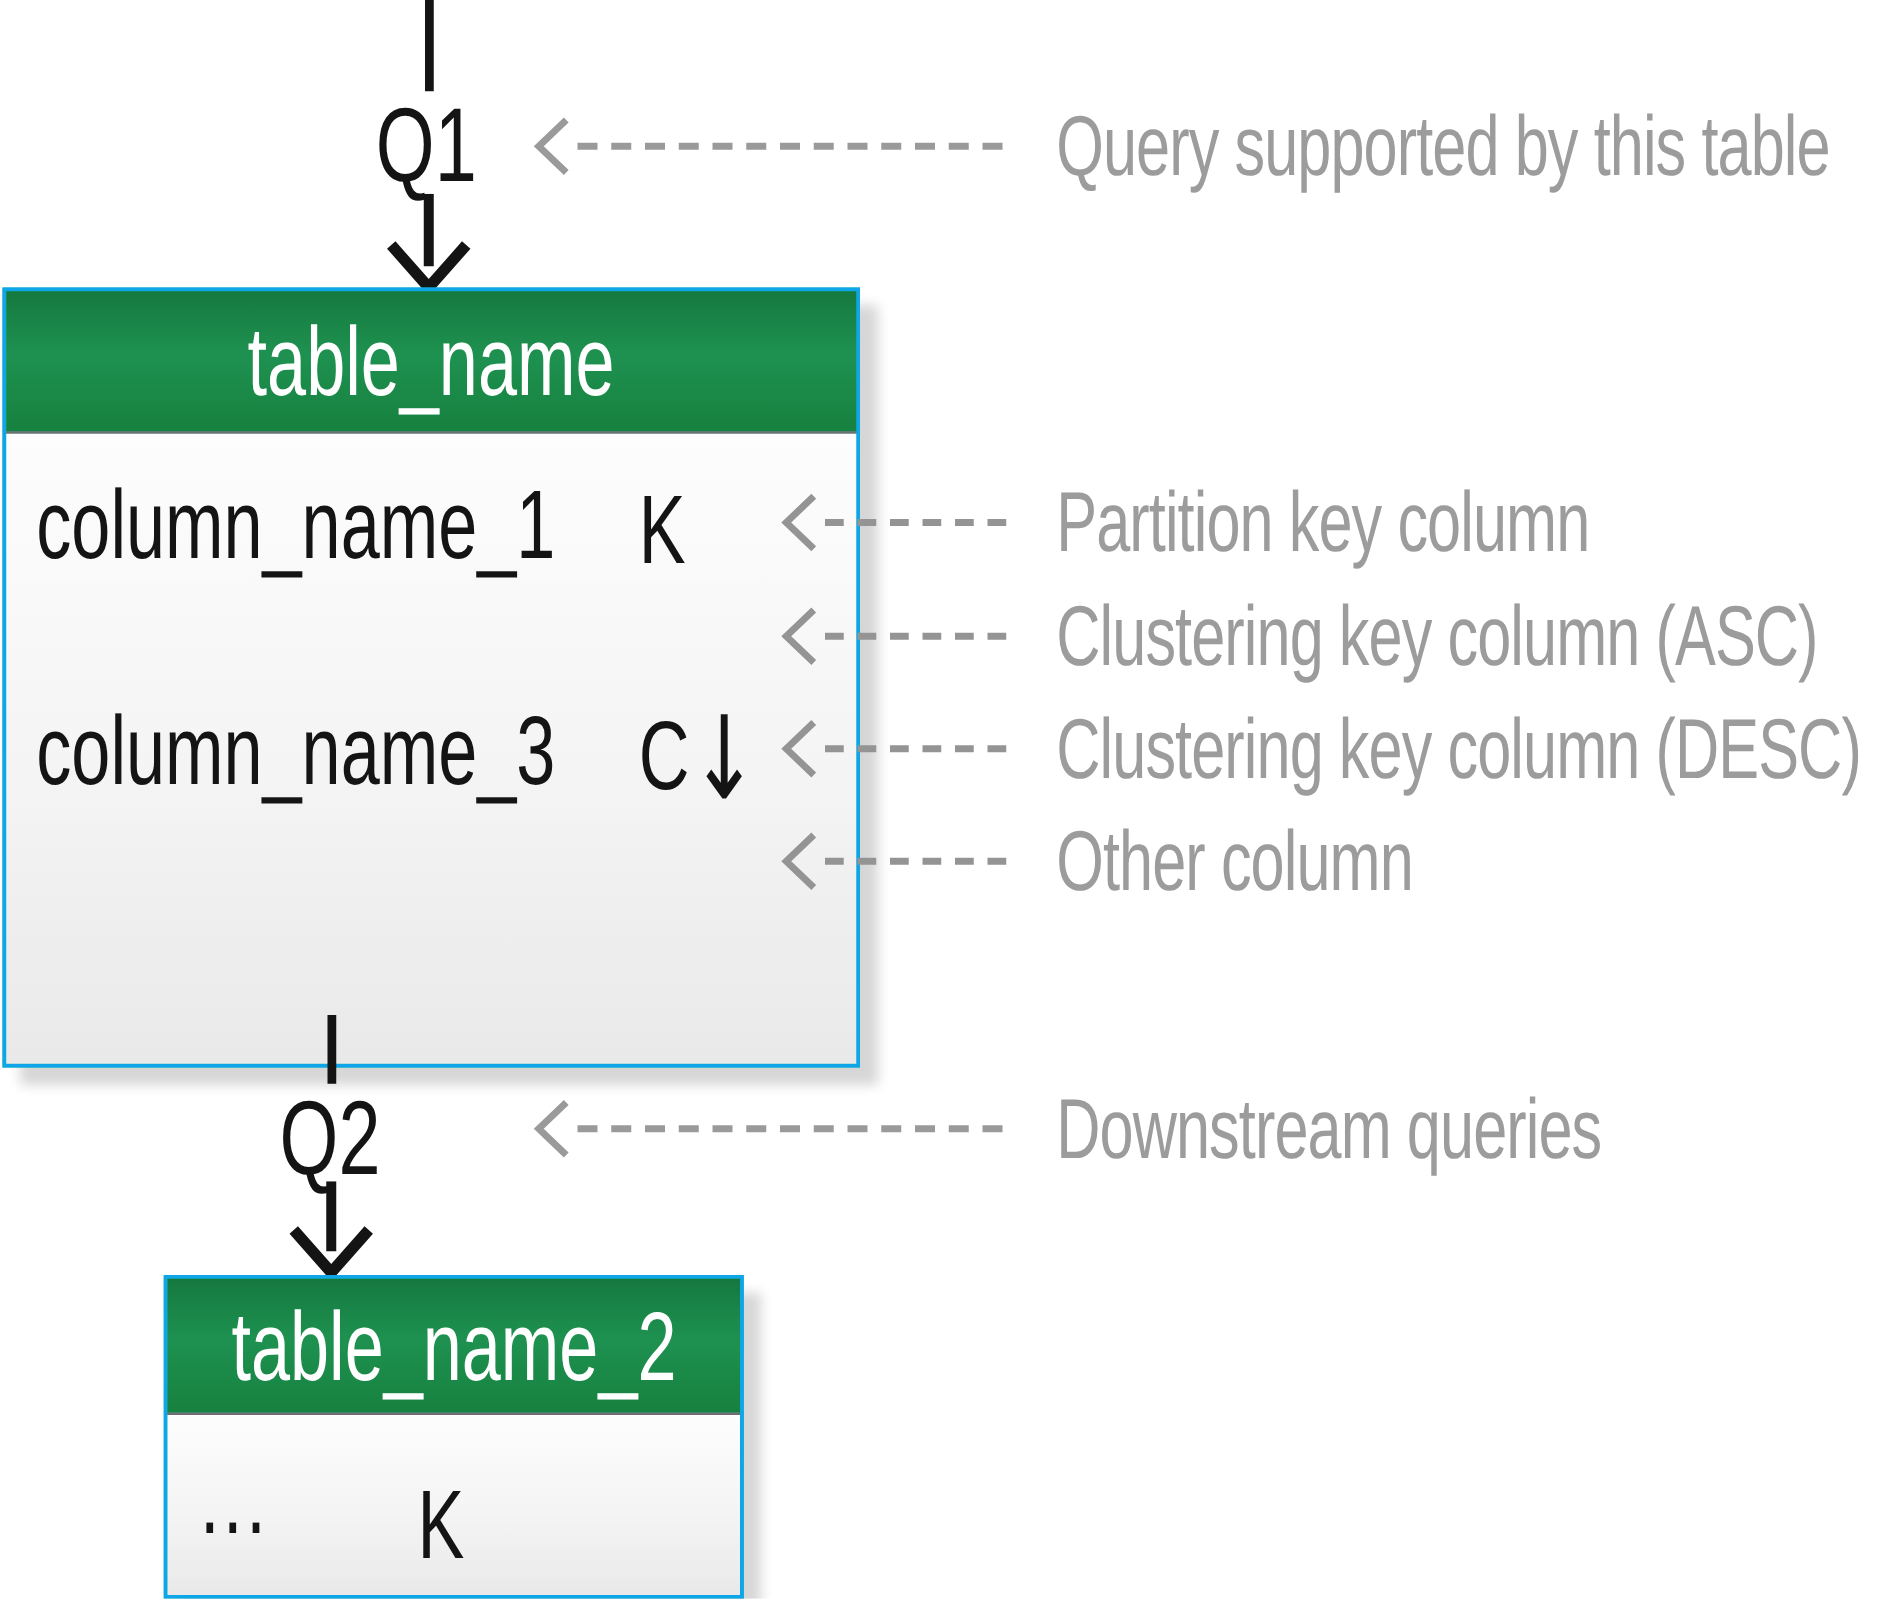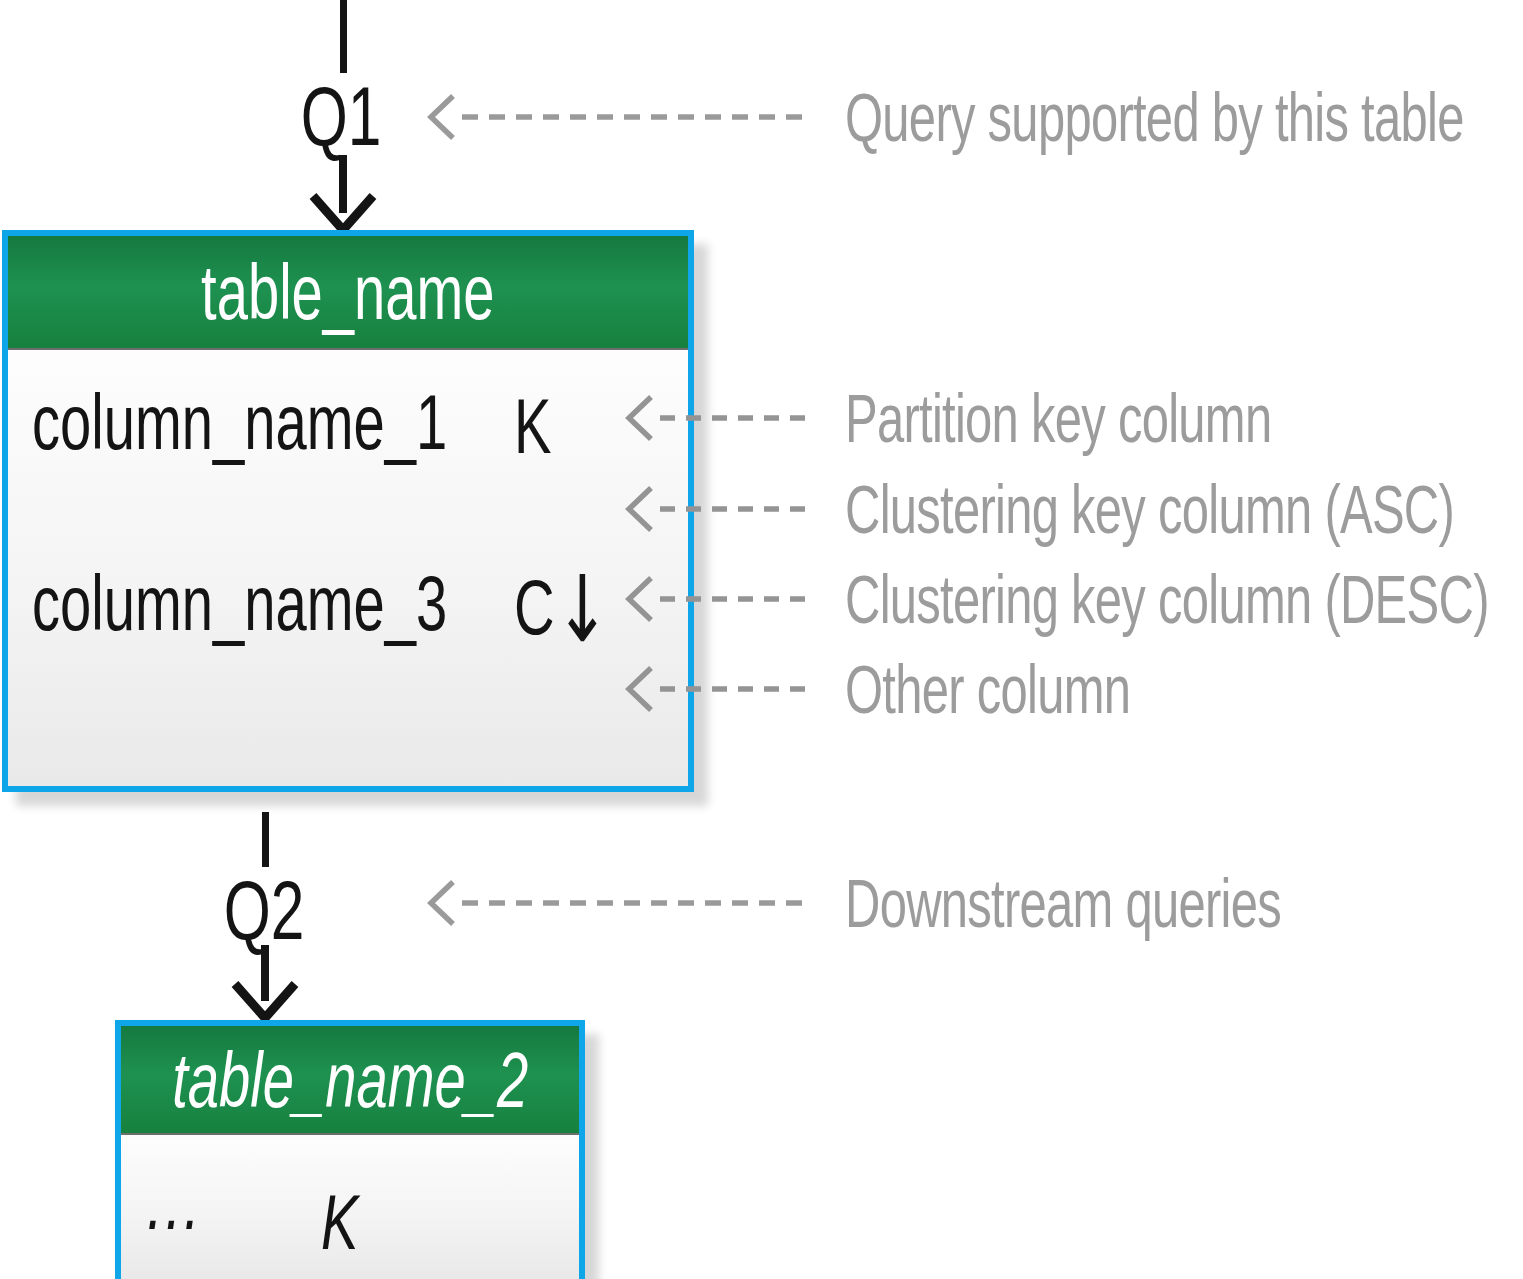--- a/index.html
+++ b/index.html
@@ -16,21 +16,21 @@
 
   .black { color:#141414; }
   .gray  { color:#9c9c9c; }
 
   .qlabel { font-size:84px; }
   .annot  { font-size:68px; letter-spacing:-1px; }
 
   .vline { position:absolute; width:7px; background:#141414; }
 
   
-  .tbl { position:absolute; border:6px solid #0ea5e9;
+  .tbl { position:absolute; border:3px solid #0ea5e9;
          box-shadow:14px 14px 9px rgba(0,0,0,0.16); background:#14b8a6; }
   .tbl-header {
     display:flex; align-items:center; justify-content:center;
     background:linear-gradient(180deg,#15793f 0%, #1e9150 45%, #17813f 100%);
     border-bottom:2px solid #6e6e6e;
   }
   .tbl-header .title { color:#ffffff; font-size:78px; line-height:1;
     white-space:nowrap; transform:scaleX(0.72); }
   .tbl-body { position:relative;
     background:linear-gradient(180deg,#fdfdfd 0%, #f4f4f4 55%, #e9e9e9 100%); }
@@ -61,21 +61,21 @@
   <svg style="left:424px; top:92px;" width="390" height="50" viewBox="0 0 390 50">
     <polyline points="29,4 7,25 29,46" fill="none" stroke="#9a9a9a" stroke-width="5.5"></polyline>
     <line x1="38" y1="25" x2="386" y2="25" stroke="#9a9a9a" stroke-width="5.5" stroke-dasharray="16 11"></line>
   </svg>
   <div class="txtL gray annot" style="left:845px; top:117px;">Query supported by this table</div>
 
   <div class="tbl" style="left:2px; top:230px; width:680px;">
     <div class="tbl-header" style="height:112px;">
       <span class="title">table_name</span>
     </div>
-    <div class="tbl-body" style="height:436px;">
+    <div class="tbl-body" style="height:504px;">
 
       <div class="row" style="top:27px;">
         <span class="txtL black name">column_name_1</span>
         <span class="txtL black key"><span>K</span><span class="updown"></span></span>
       </div>
 
 
       <div class="row" style="top:208px;">
         <span class="txtL black name">column_name_3</span>
         <span class="txtL black key"><span>C</span><span class="updown">↓</span></span>
@@ -115,21 +115,21 @@
     <line x1="37" y1="0" x2="37" y2="56" stroke="#141414" stroke-width="8"></line>
     <polyline points="7,39 37,73 67,39" fill="none" stroke="#141414" stroke-width="9"></polyline>
   </svg>
 
   <svg style="left:424px; top:878px;" width="390" height="50" viewBox="0 0 390 50">
     <polyline points="29,4 7,25 29,46" fill="none" stroke="#9a9a9a" stroke-width="5.5"></polyline>
     <line x1="38" y1="25" x2="386" y2="25" stroke="#9a9a9a" stroke-width="5.5" stroke-dasharray="16 11"></line>
   </svg>
   <div class="txtL gray annot" style="left:845px; top:903px;">Downstream queries</div>
 
-  <div class="tbl" style="left:115px; top:1020px; width:458px;font-style:italic;">
+  <div class="tbl" style="left:131px; top:1020px; width:458px;">
     <div class="tbl-header" style="height:107px;">
       <span class="title">table_name_2</span>
     </div>
     <div class="tbl-body" style="height:144px;">
       <div class="row" style="top:42px;">
         <span class="txtL black name dots" style="left:26px; top:45px; font-size:78px;">...</span>
         <span class="txtL black" style="left:200px; top:45px; font-size:78px;">K</span>
       </div>
     </div>
   </div>

